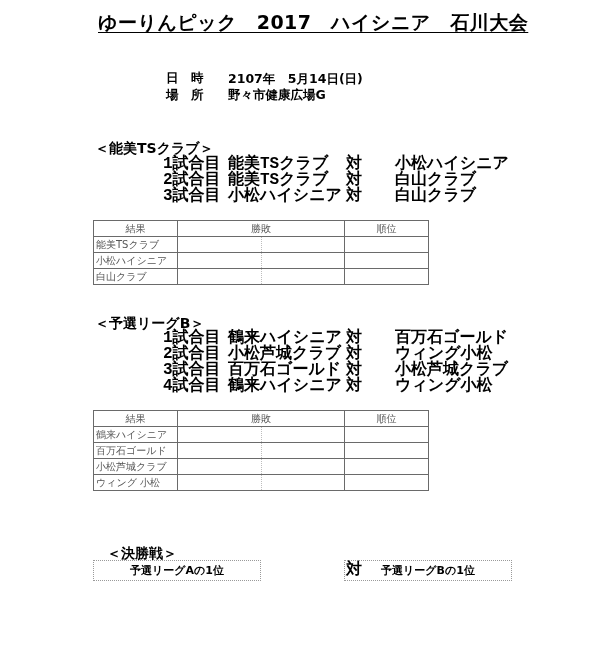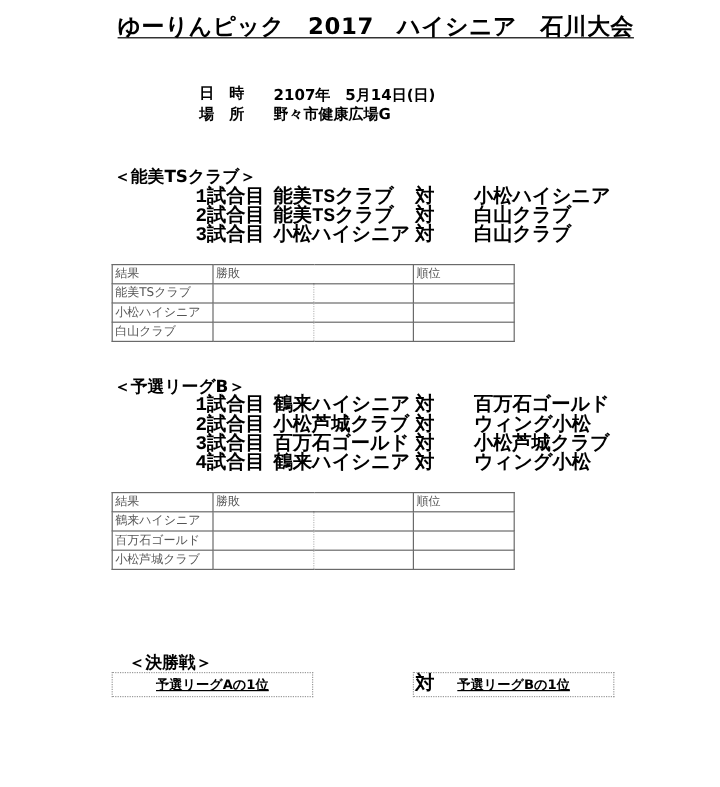--- a/index.html
+++ b/index.html
@@ -19,29 +19,29 @@
     .match { font-size: 16px; font-weight: bold; line-height: 15px; font-family: Liberation Mono, monospace; }
 
     table.res {
       position: absolute; left: 93px; border-collapse: collapse;
       table-layout: fixed; font-size: 10px; color: #555;
     }
     table.res td {
       border: 1px solid #6a6a6a; height: 15px; padding: 0 2px; line-height: 15px;
       overflow: hidden; white-space: nowrap;
     }
-    table.res td.hd { color: #555; }
+    table.res td.hd { text-align: center; color: #555; }
     table.res td.dotr { border-right: 1px dotted #bdbdbd; }
     table.res td.dotl { border-left: 1px dotted #bdbdbd; }
     table.res tr.row td { border-top: 1px solid #8a8a8a; }
 
     .finalbox {
       position: absolute; top: 560px; height: 19px; width: 166px;
       border: 1px dotted #9a9a9a; text-align: center;
-      font-size: 11px; font-weight: bold; line-height: 19px; text-decoration: underline;
+      font-size: 11px; font-weight: bold; line-height: 19px;
     }
   </style>
 </head>
 <body>
 
 <div class="abs title">ゆーりんピック　2017　ハイシニア　石川大会</div>
 
 <div class="abs info" style="left:118px; top:71px;font-family:Liberation Serif, serif;">日　時</div>
 <div class="abs info" style="left:180px; top:71px;">2107年　5月14日(日)</div>
 <div class="abs info" style="left:118px; top:87px;">場　所</div>
@@ -146,19 +146,25 @@
     <td class="dotr"></td>
     <td class="dotl"></td>
     <td></td>
   </tr>
   <tr class="row">
     <td>小松芦城クラブ</td>
     <td class="dotr"></td>
     <td class="dotl"></td>
     <td></td>
   </tr>
+  <tr class="row">
+    <td>ウィング 小松</td>
+    <td class="dotr"></td>
+    <td class="dotl"></td>
+    <td></td>
+  </tr>
 </tbody>
   </table>
 
 <div class="abs section" style="left:59px; top:545px;">＜決勝戦＞</div>
 <div class="finalbox" style="left:93px;">予選リーグAの1位</div>
 <div class="abs match" style="left:298px; top:563px;">対</div>
 <div class="finalbox" style="left:344px;">予選リーグBの1位</div>
 
 </body></html>

